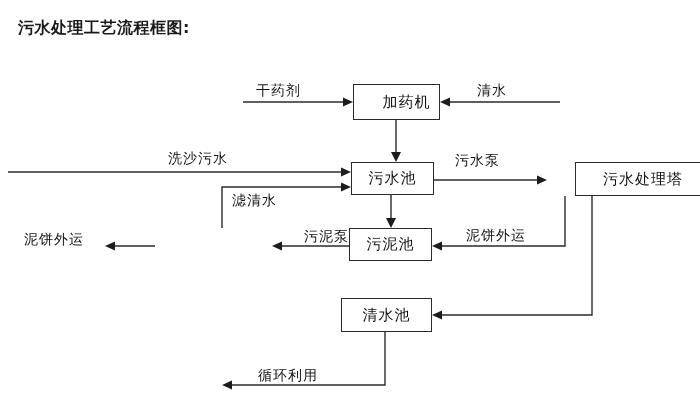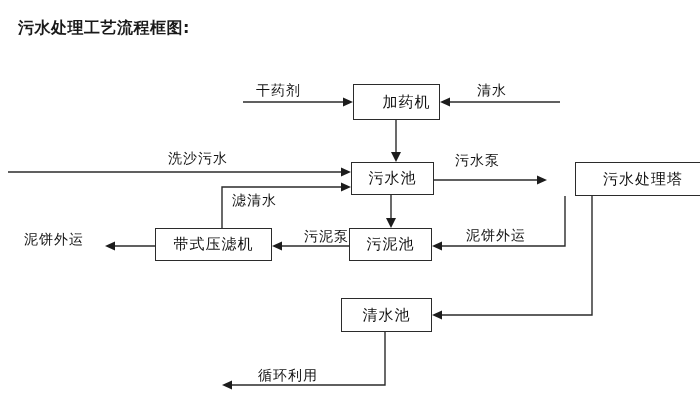--- a/index.html
+++ b/index.html
@@ -134,19 +134,18 @@
   <div class="edge-label" style="left:466px; top:227px;">泥饼外运</div>
 
   <div class="edge-label" style="left:258px; top:367px;">循环利用</div>
 
   <div class="node" style="left:353px; top:84px; width:87px; height:36px;padding-left:20px;">加药机</div>
 
   <div class="node" style="left:351px; top:162px; width:83px; height:33px;">污水池</div>
 
   <div class="node" style="left:575px; top:162px; width:136px; height:34px;">污水处理塔</div>
 
-  <div class="node" style="left:155px; top:228px; width:117px; height:33px;">带式压滤机</div>
 
   <div class="node" style="left:341px; top:298px; width:91px; height:34px;">清水池</div>
 
   <div class="node" style="left:349px; top:228px; width:83px; height:33px;">污泥池</div>
 
 </div>
 
 </body></html>

